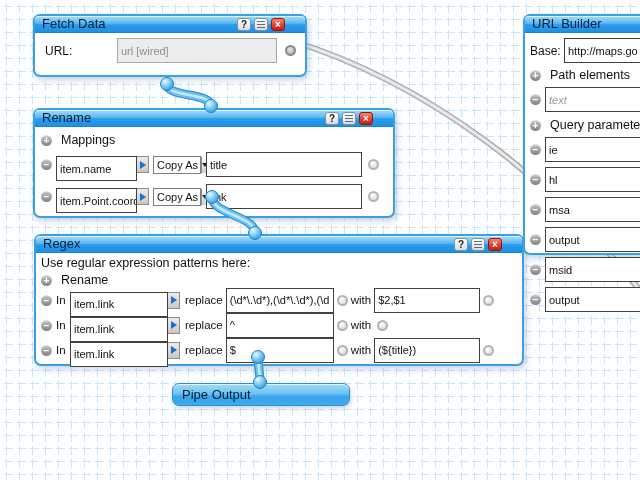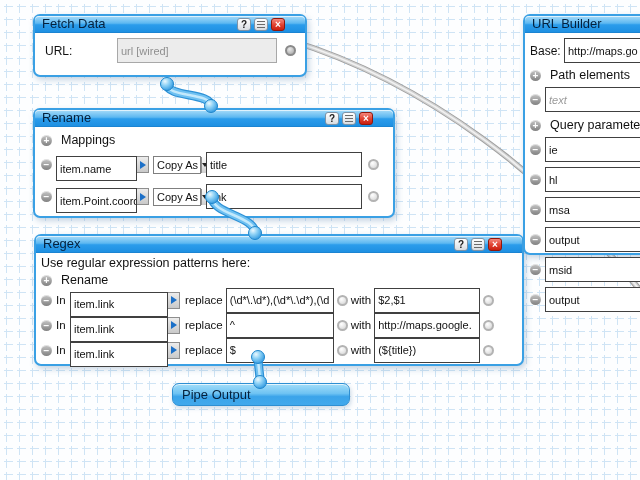--- a/index.html
+++ b/index.html
@@ -285,23 +285,20 @@
           <span class="abtn">
             <i></i>
           </span>
         </span>
       <span class="lbl oplbl">replace</span>
       <span class="fld pat">
           <span>^</span>
         </span>
       <span class="term"></span>
       <span class="lbl withlbl">with</span>
-      <span class="fld rep">
-          <span>http://maps.google.</span>
-        </span>
       <span class="term"></span>
     </div>
 
     <div class="row rrow">
       <span class="pm"><span>−</span></span>
       <span class="lbl inlbl">In</span>
       <span class="fldarrow src">
           <span class="fld">
             <span>item.link</span>
           </span>

